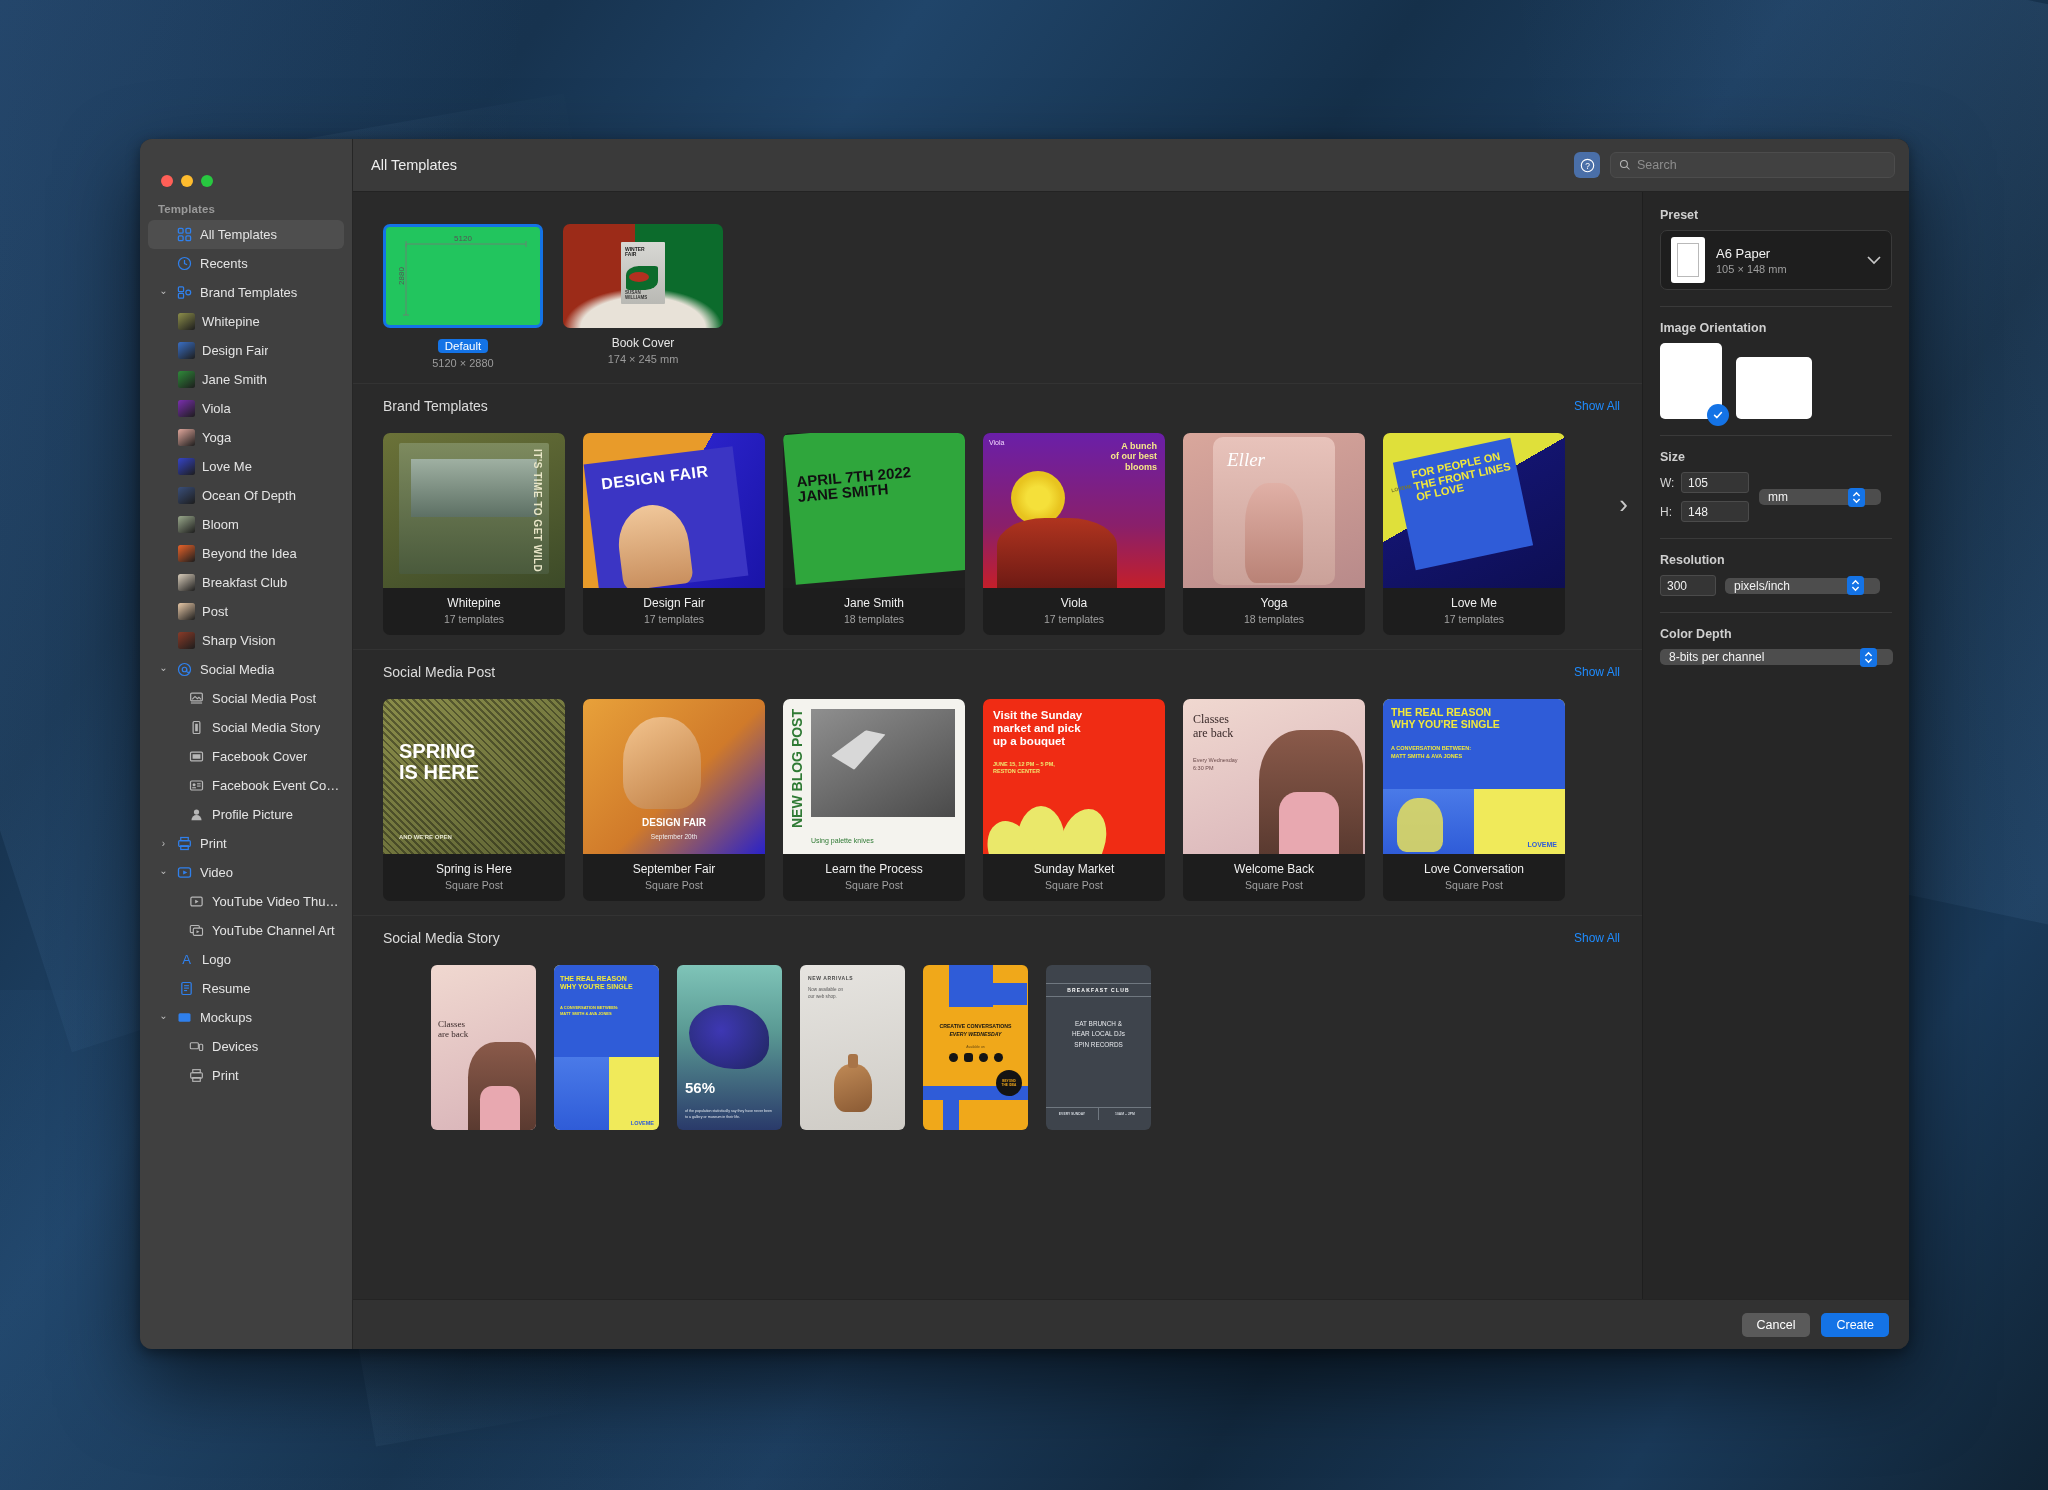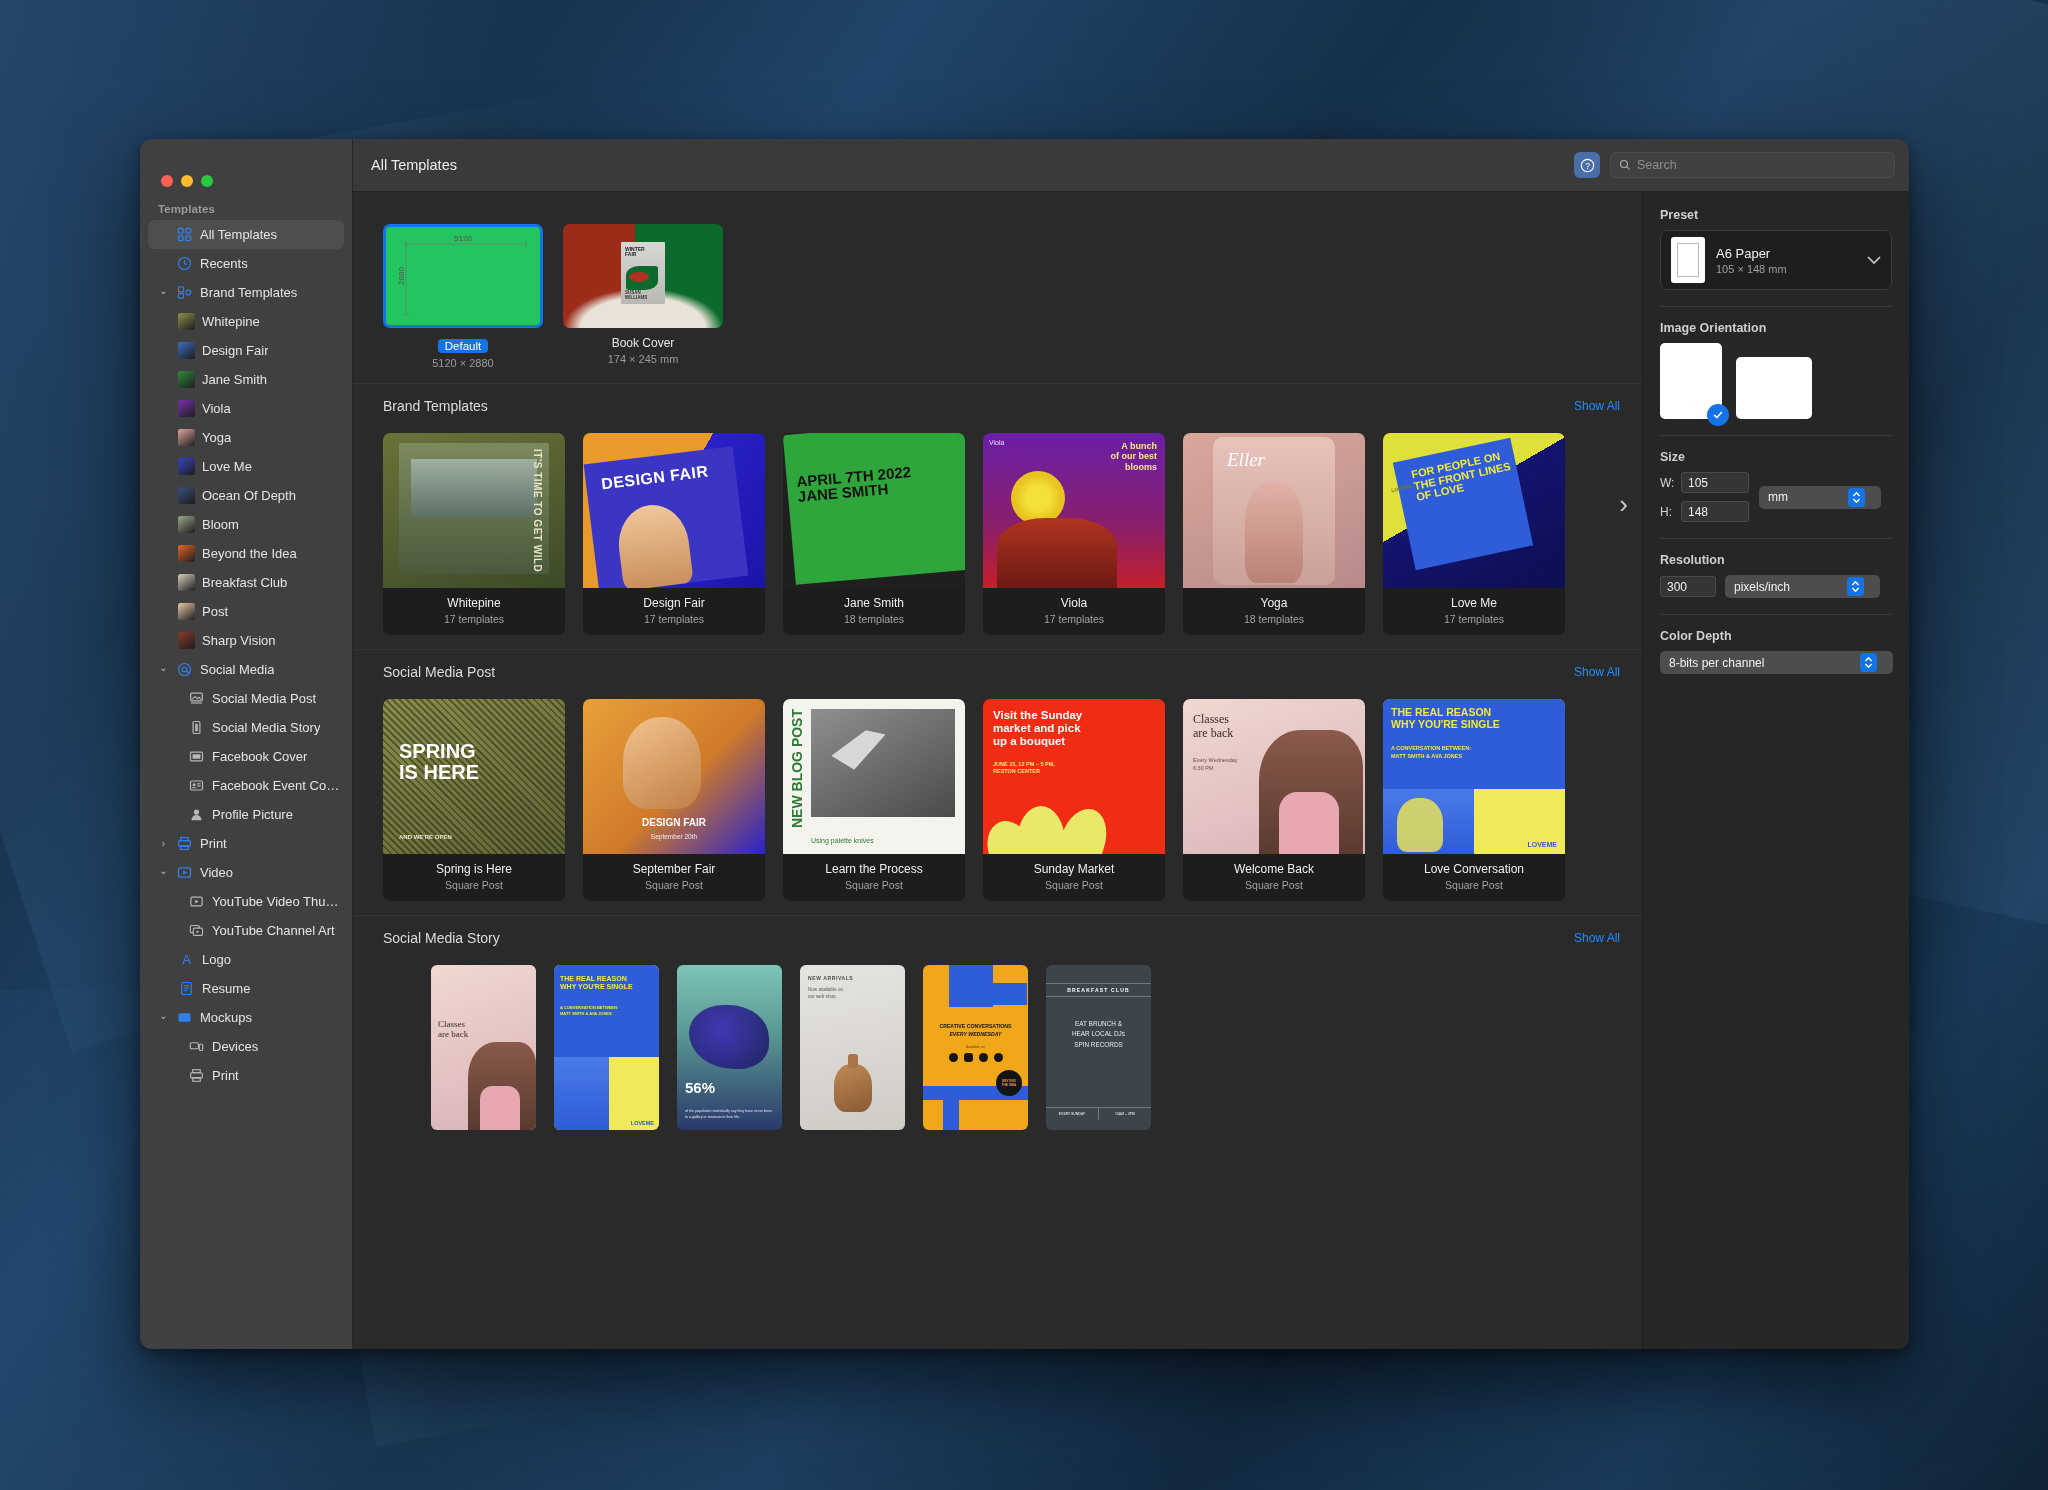--- a/index.html
+++ b/index.html
@@ -149,21 +149,21 @@
   .size-grid { display:flex; align-items:center; gap: 10px; }
   .size-fields { display:flex; flex-direction:column; gap: 8px; }
   .field-line { display:flex; align-items:center; gap:7px; }
   .f-label { font-size: 12px; color:#d5d5d5; width: 14px; }
   .num-input {
     width: 68px; height: 21px; background:#353535; border:1px solid #4b4b4b;
     border-radius:3px; font-size:12px; color:#f0f0f0; display:flex; align-items:center;
     padding: 0 6px;
   }
   .select {
-    height: 23px; background:#4d4d4d; border-radius:5px; display:flex; align-items:center;
+    height: 16px; background:#4d4d4d; border-radius:5px; display:flex; align-items:center;
     padding: 0 16px 0 9px; font-size:12px; color:#f2f2f2; gap: 6px; position:relative;
   }
   .select .stepper {
     margin-left:auto; width:17px; height:19px; background:#1473e6; border-radius:3.5px;
     display:flex; flex-direction:column; align-items:center; justify-content:center; gap:2px;
   }
   .res-row { display:flex; align-items:center; gap: 9px; }
   .res-input { width: 56px; }
 
   
@@ -870,15 +870,19 @@
             <span class="stepper">
               <svg width="9" height="13" viewBox="0 0 9 13">
                 <polyline points="1.4,5 4.5,1.8 7.6,5" fill="none" stroke="#fff" stroke-width="1.4"></polyline>
                 <polyline points="1.4,8 4.5,11.2 7.6,8" fill="none" stroke="#fff" stroke-width="1.4"></polyline>
               </svg>
             </span>
           </div>
         </div>
       </div>
 
+      <div class="footer">
+        <div class="btn cancel">Cancel</div>
+        <div class="btn create">Create</div>
+      </div>
     </div>
   </div>
 </div>
 
 </body></html>

